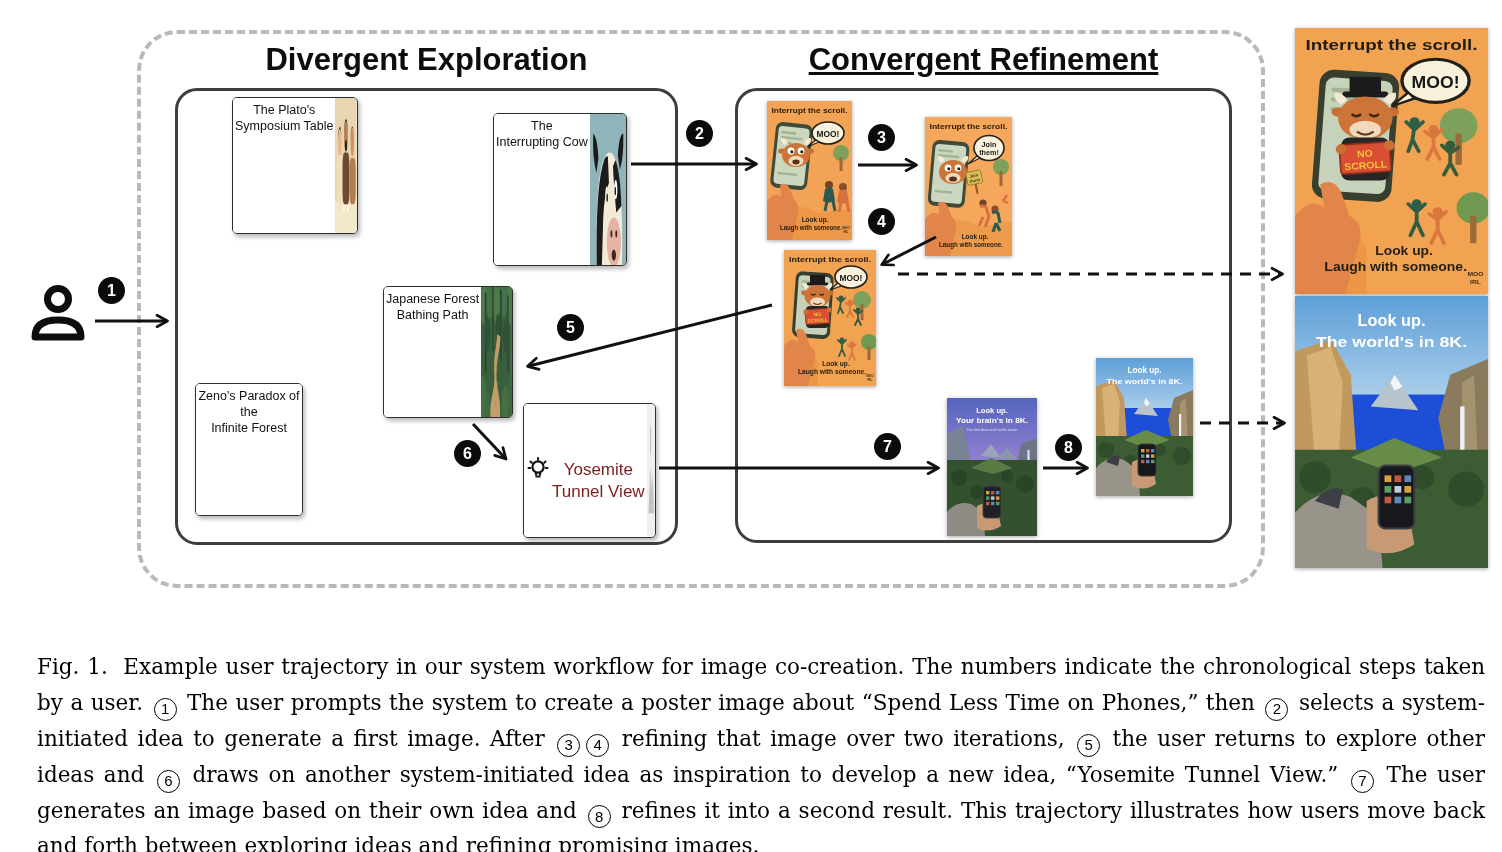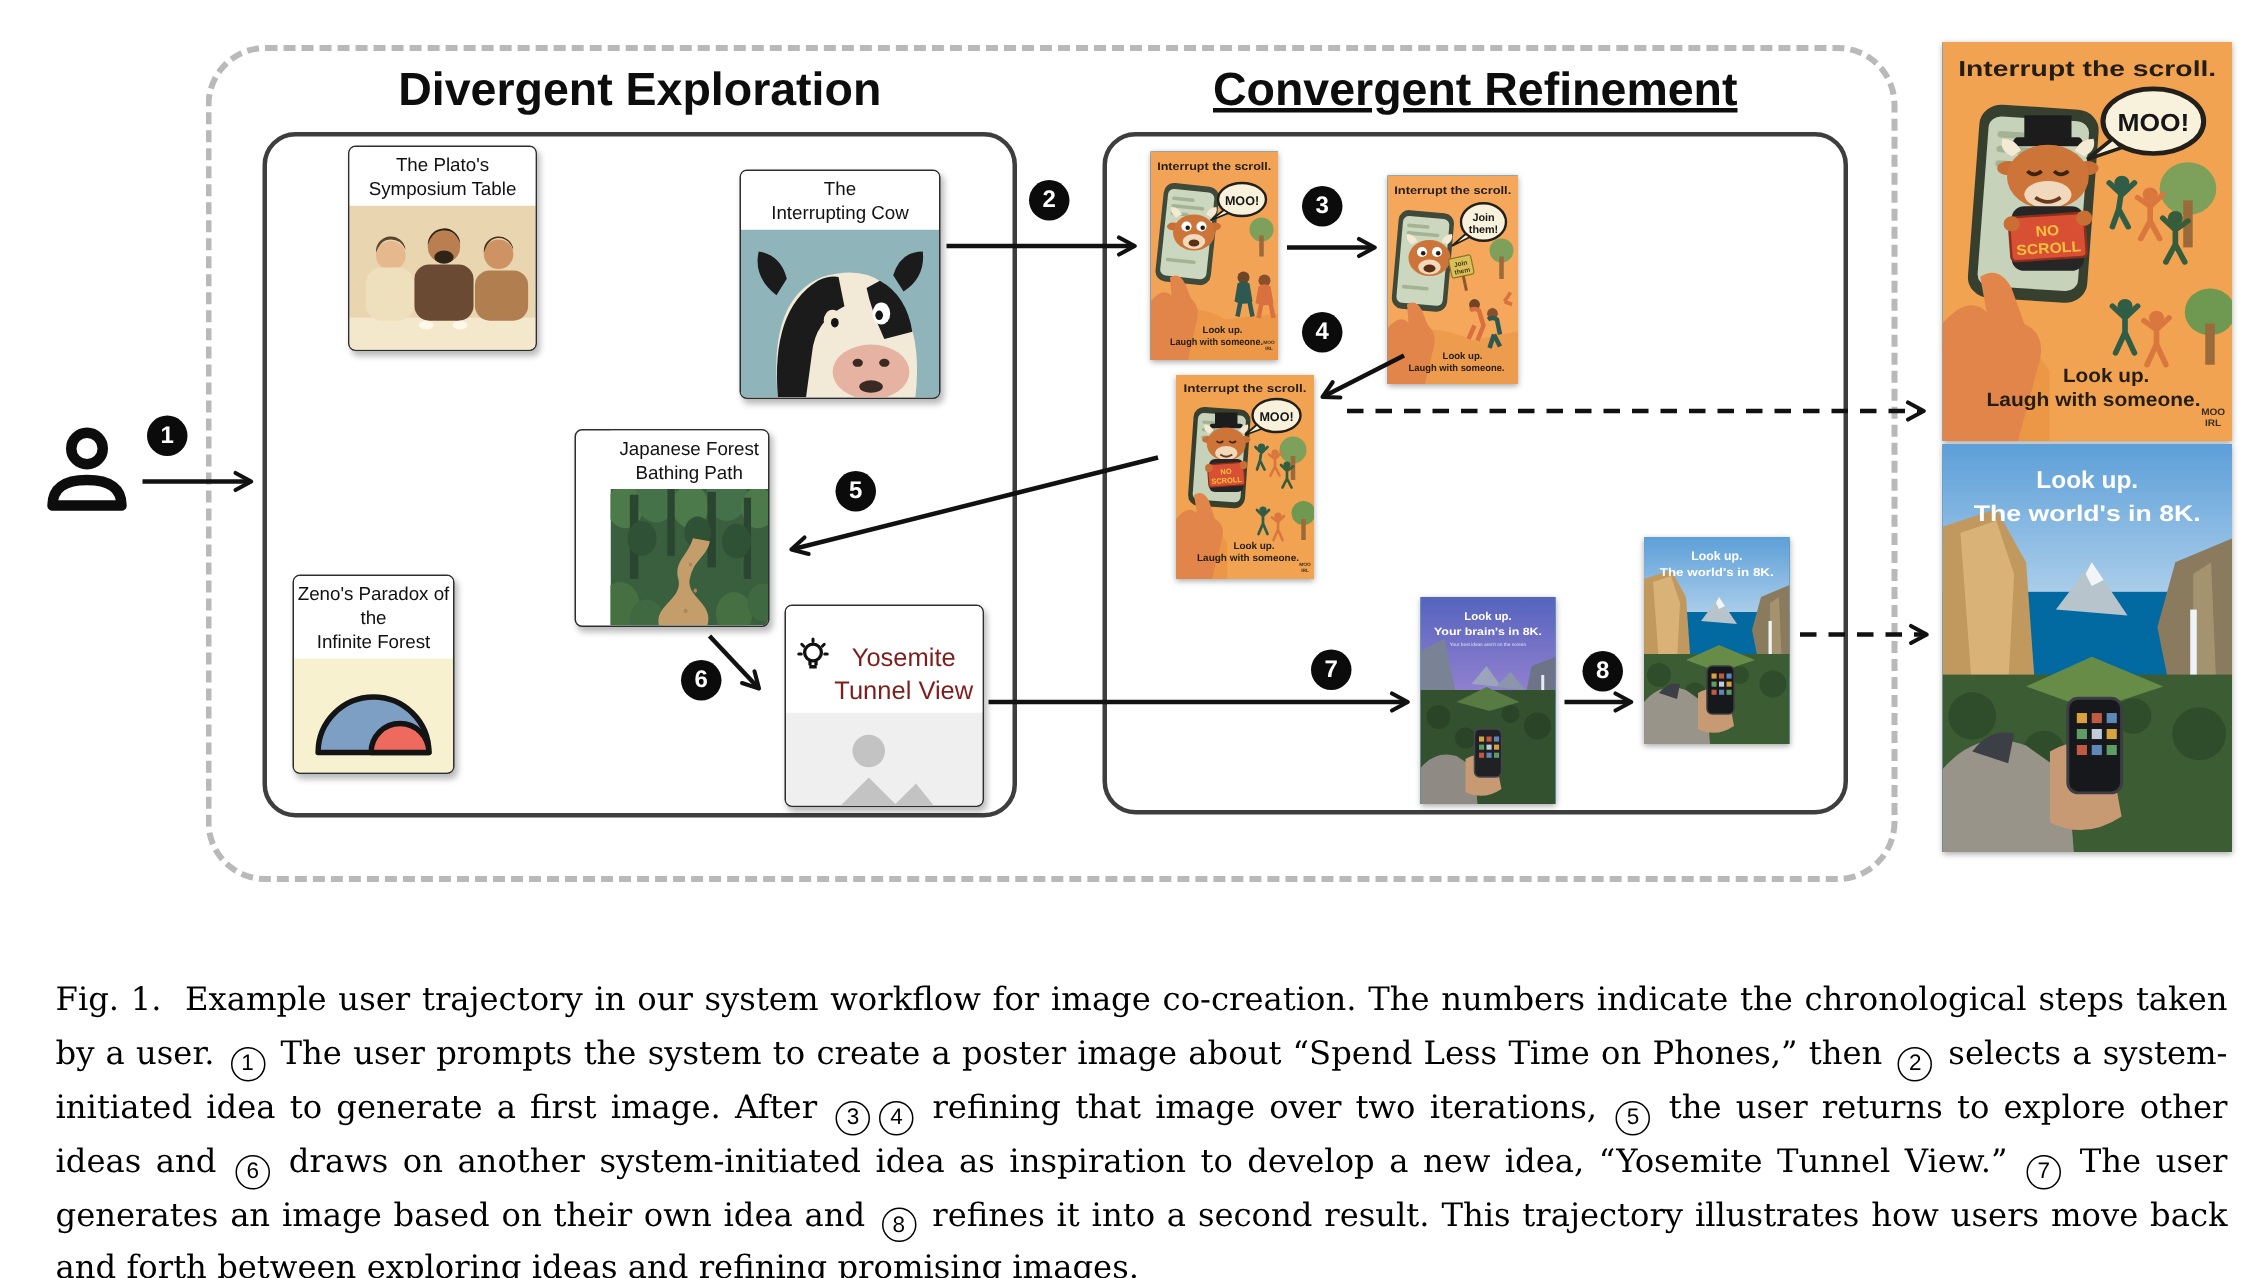--- a/index.html
+++ b/index.html
@@ -9,30 +9,30 @@
   .outer-dashed { position:absolute; left:137px; top:30px; width:1128px; height:558px;
                   border:4px dashed #b9b9b9; border-radius:40px; box-sizing:border-box; }
 
   .sec-title { position:absolute; top:42px; font-weight:bold; font-size:31px; color:#0d0d0d;
                text-align:center; }
   .panel { position:absolute; border:3.5px solid #3e3e3e; border-radius:22px;
            box-sizing:border-box; background:#fff; }
 
   .card { position:absolute; background:#fff; border:1.5px solid #2e2e2e; border-radius:5px;
           box-shadow:2px 3px 4px rgba(0,0,0,0.28); box-sizing:border-box; overflow:hidden;
-          display:flex; flex-direction:column; }
+          display:flex; flex-direction:row; }
   .card-title { background:#fff; text-align:center; font-size:12.5px; line-height:1.28;
                 padding:4px 2px 3px; color:#111; }
   .card-title-row { display:flex; align-items:center; justify-content:center; gap:2px;
                     background:#fff; padding:4px 2px 3px; }
   .card-img { flex:1; line-height:0; }
   .card-img svg { width:100%; height:100%; }
 
   .poster { position:absolute; box-shadow:0 1px 4px rgba(0,0,0,0.35); line-height:0;
-            background:#0369a1; }
+            background:#1d4ed8; }
   .poster svg { display:block; }
 
   .badge { position:absolute; width:27px; height:27px; border-radius:50%; background:#0b0b0b;
            color:#fff; font-weight:bold; font-size:16px; display:flex; align-items:center;
            justify-content:center; z-index:30; }
 
   .arrows { position:absolute; left:0; top:0; z-index:20; pointer-events:none; }
 
   .person { position:absolute; left:27px; top:284px; z-index:5; line-height:0; }
 
@@ -117,21 +117,21 @@
         <circle cx="95" cy="46" r="6" fill="#ffffff"></circle>
           <circle cx="93.5" cy="47" r="2.6" fill="#141414"></circle>
         <ellipse cx="88" cy="78" rx="26" ry="15" fill="#e6b2a2"></ellipse>
         <ellipse cx="79" cy="73" rx="3.5" ry="2.2" fill="#3a2a24"></ellipse>
         <ellipse cx="97" cy="73" rx="3.5" ry="2.2" fill="#3a2a24"></ellipse>
         <ellipse cx="88" cy="86" rx="8" ry="3.4" fill="#3a2a24"></ellipse>
       </svg>
     </div>
   </div>
 
-  <div class="card" style="left:383px; top:286px; width:130px; height:132px;padding-left:23px;">
+  <div class="card" style="left:383px; top:286px; width:130px; height:132px;">
     <div class="card-title">
       <div>Japanese Forest</div>
       <div>Bathing Path</div>
     </div>
     <div class="card-img">
       <svg viewBox="0 0 130 94" preserveAspectRatio="none">
         <rect width="130" height="94" fill="#3a5f3e"></rect>
         <circle cx="12" cy="12" r="15" fill="#4d7a4b"></circle>
           <circle cx="38" cy="6" r="17" fill="#46724a"></circle>
         <circle cx="66" cy="12" r="15" fill="#4d7a4b"></circle>

